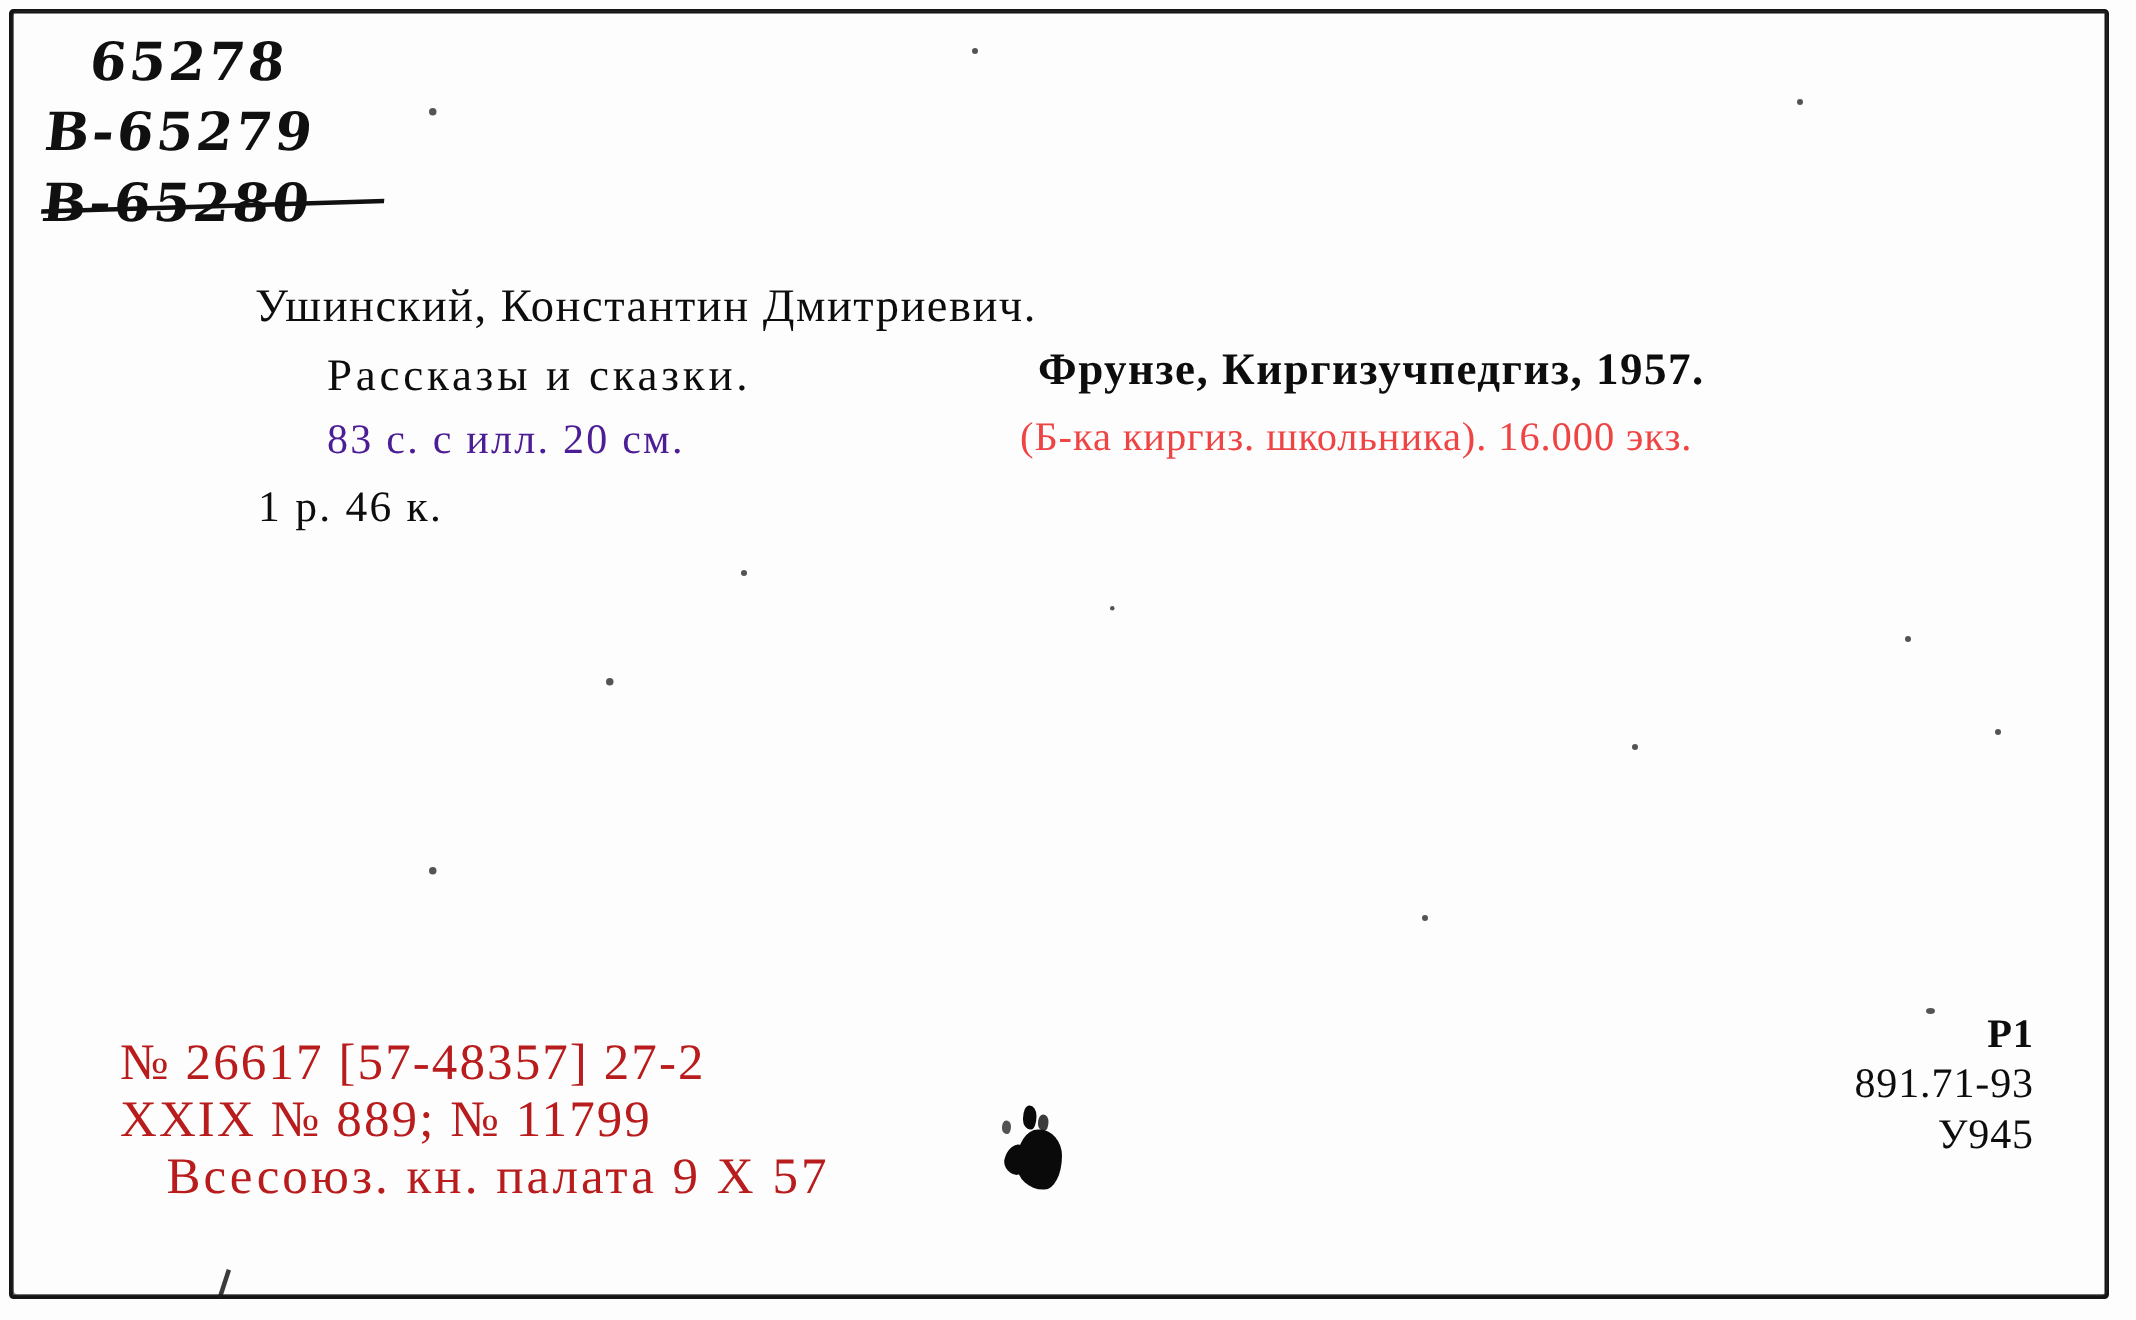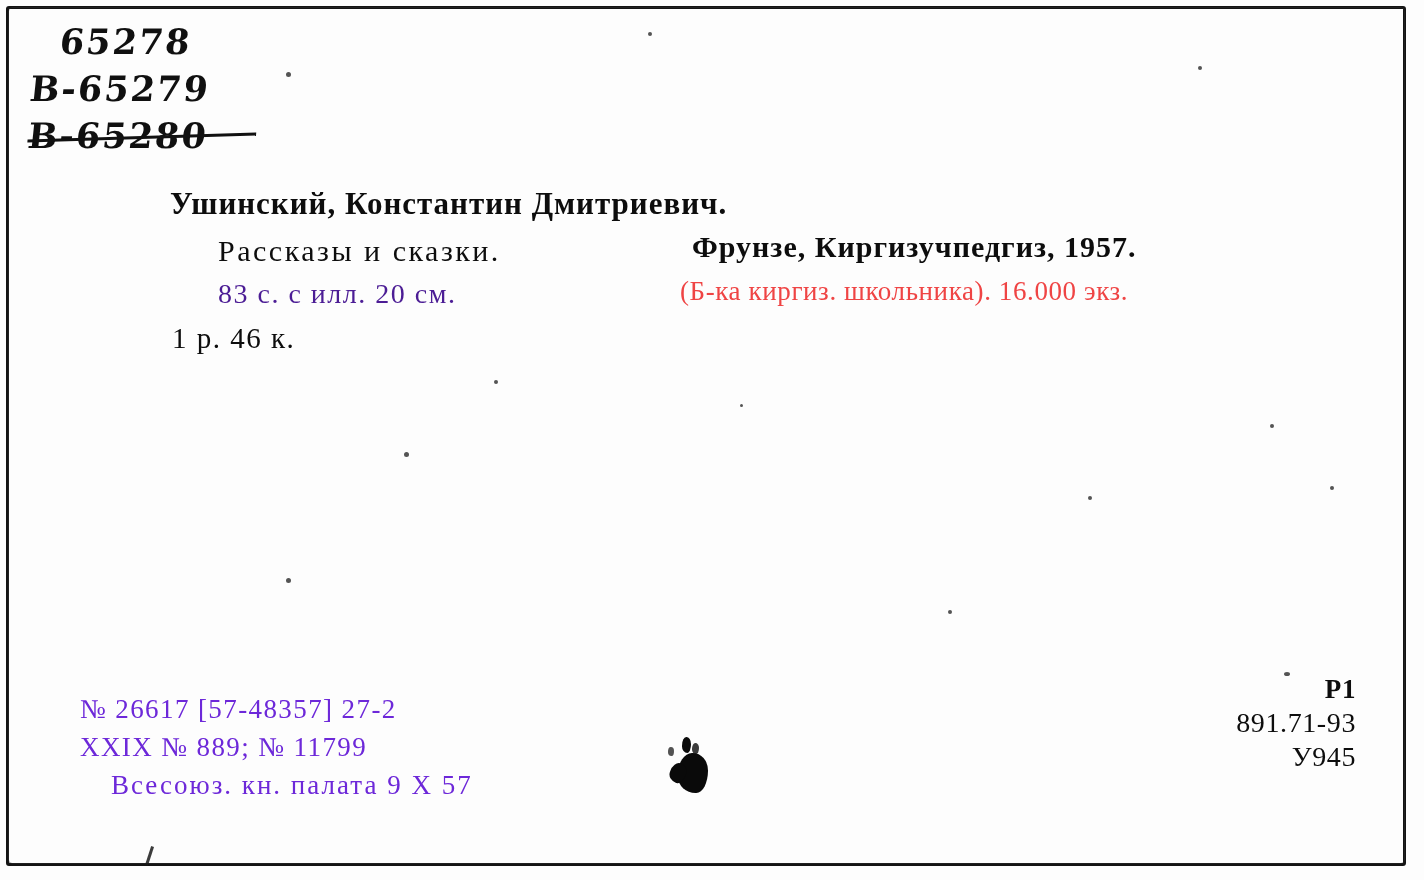--- a/index.html
+++ b/index.html
@@ -80,21 +80,21 @@
     position: absolute;
     left: 0;
     top: 186px;
     width: 1424px;
   }
   .author {
     position: absolute;
     left: 170px;
     top: 0;
     font-size: 31px;
-    font-weight: 700;
+    font-weight: 400;
     letter-spacing: 1px;
     color: #0d0d0d;
     white-space: nowrap;
   }
   .title {
     position: absolute;
     left: 218px;
     top: 48px;
     font-size: 30px;
     letter-spacing: 2.5px;
@@ -137,24 +137,24 @@
     letter-spacing: 1.5px;
     color: #0d0d0d;
     white-space: nowrap;
   }
 
   
   .reg {
     position: absolute;
     left: 80px;
     top: 690px;
-    font-size: 27px;
+    font-size: 34px;
     line-height: 38px;
     letter-spacing: 1.4px;
-    color: #6d28d9;
+    color: #b91c1c;
     white-space: nowrap;
   }
   .reg .r3 { letter-spacing: 2px; margin-left: 31px; }
 
   
   .class {
     position: absolute;
     right: 68px;
     top: 672px;
     text-align: right;

